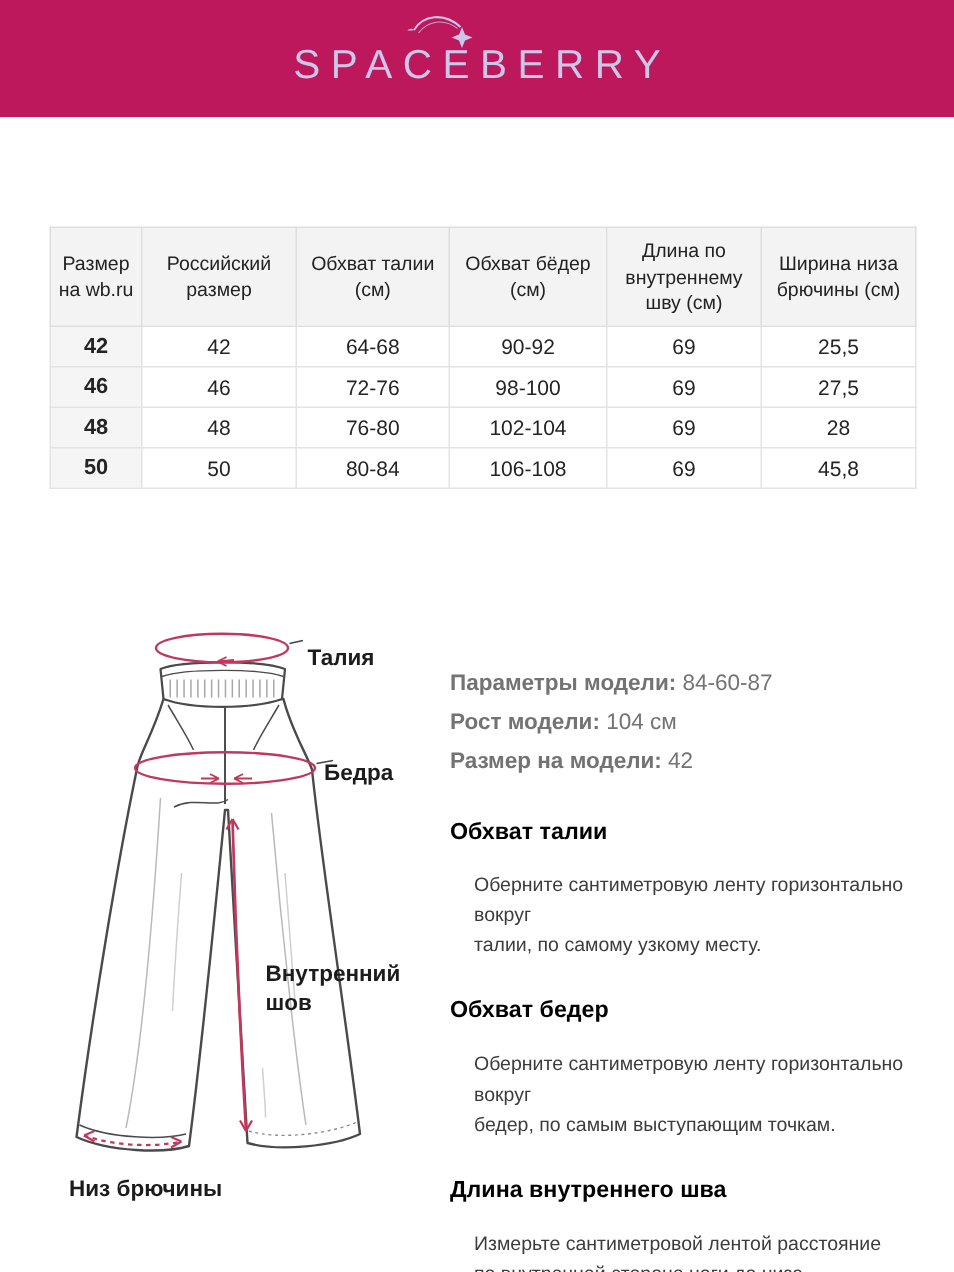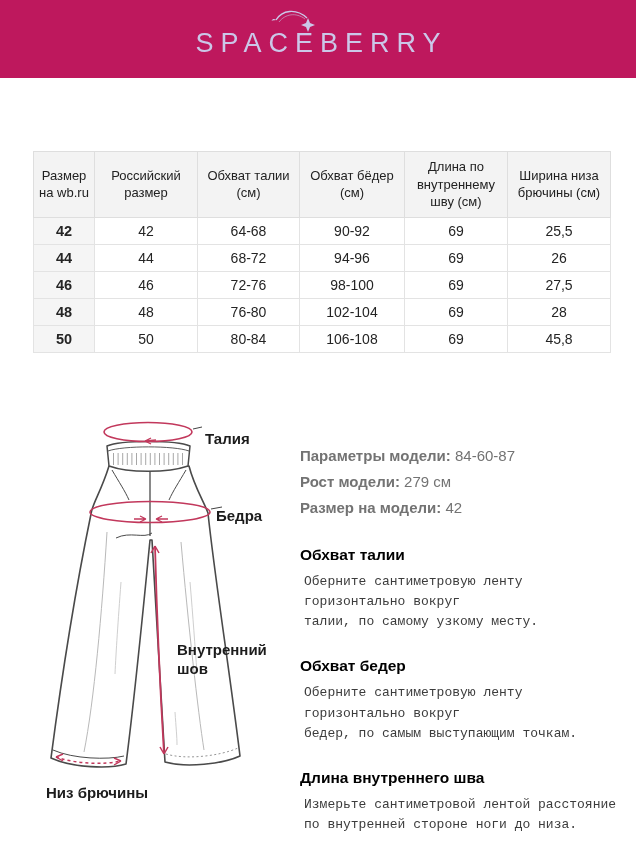--- a/index.html
+++ b/index.html
@@ -46,22 +46,22 @@
   .lbl-hips   { left:216px; top:507px; }
   .lbl-inseam { left:177px; top:641px; width:100px; }
   .lbl-hem    { left:46px;  top:784px; }
 
   
   .info-col { position:absolute; left:300px; top:443px; width:326px; }
   .model-line { font-size:15px; line-height:26px; color:#737373; }
   .model-line .m-label { font-weight:700; }
   .section { margin-top:25px; }
   .section h3 { margin:0 0 8px 0; font-size:15.5px; font-weight:700; color:#000000; }
-  .section p { margin:4px; font-size:13px; line-height:1.55; color:#3c3c3c;
-               white-space:pre-line; width:316px;font-family:Liberation Mono, monospace; }
+  .section p { margin:16px; font-size:13px; line-height:1.55; color:#3c3c3c;
+               white-space:pre-line; width:316px; }
 </style>
 </head>
 <body>
 
 <div class="page">
 
   <header class="brand-bar">
     <svg class="logo-star" viewBox="0 0 56 36" fill="none">
       <path d="M14,14 C20,4 34,2 45,12" stroke="#cbc7e8" stroke-width="1.4" fill="none"></path>
       <path d="M17,16 C23,8 34,6 43,13" stroke="#cbc7e8" stroke-width="0.7" fill="none" opacity="0.8"></path>
@@ -93,28 +93,20 @@
     <tbody>
         <tr>
           <td class="first-col">42</td>
           <td>42</td>
           <td>64-68</td>
           <td>90-92</td>
           <td>69</td>
           <td>25,5</td>
         </tr>
         <tr>
-          <td class="first-col">44</td>
-          <td>44</td>
-          <td>68-72</td>
-          <td>94-96</td>
-          <td>69</td>
-          <td>26</td>
-        </tr>
-        <tr>
           <td class="first-col">46</td>
           <td>46</td>
           <td>72-76</td>
           <td>98-100</td>
           <td>69</td>
           <td>27,5</td>
         </tr>
         <tr>
           <td class="first-col">48</td>
           <td>48</td>
@@ -182,21 +174,21 @@
   <div class="diag-label lbl-inseam">Внутренний шов</div>
   <div class="diag-label lbl-hem">Низ брючины</div>
 
   <div class="info-col">
     <div class="model-line">
       <span class="m-label">Параметры модели:</span>
       <span>84-60-87</span>
     </div>
     <div class="model-line">
       <span class="m-label">Рост модели:</span>
-      <span>279 см</span>
+      <span>104 см</span>
     </div>
     <div class="model-line">
       <span class="m-label">Размер на модели:</span>
       <span>42</span>
     </div>
 
     <div class="section">
       <h3>Обхват талии</h3>
       <p>Оберните сантиметровую ленту горизонтально вокруг
 талии, по самому узкому месту.</p>

